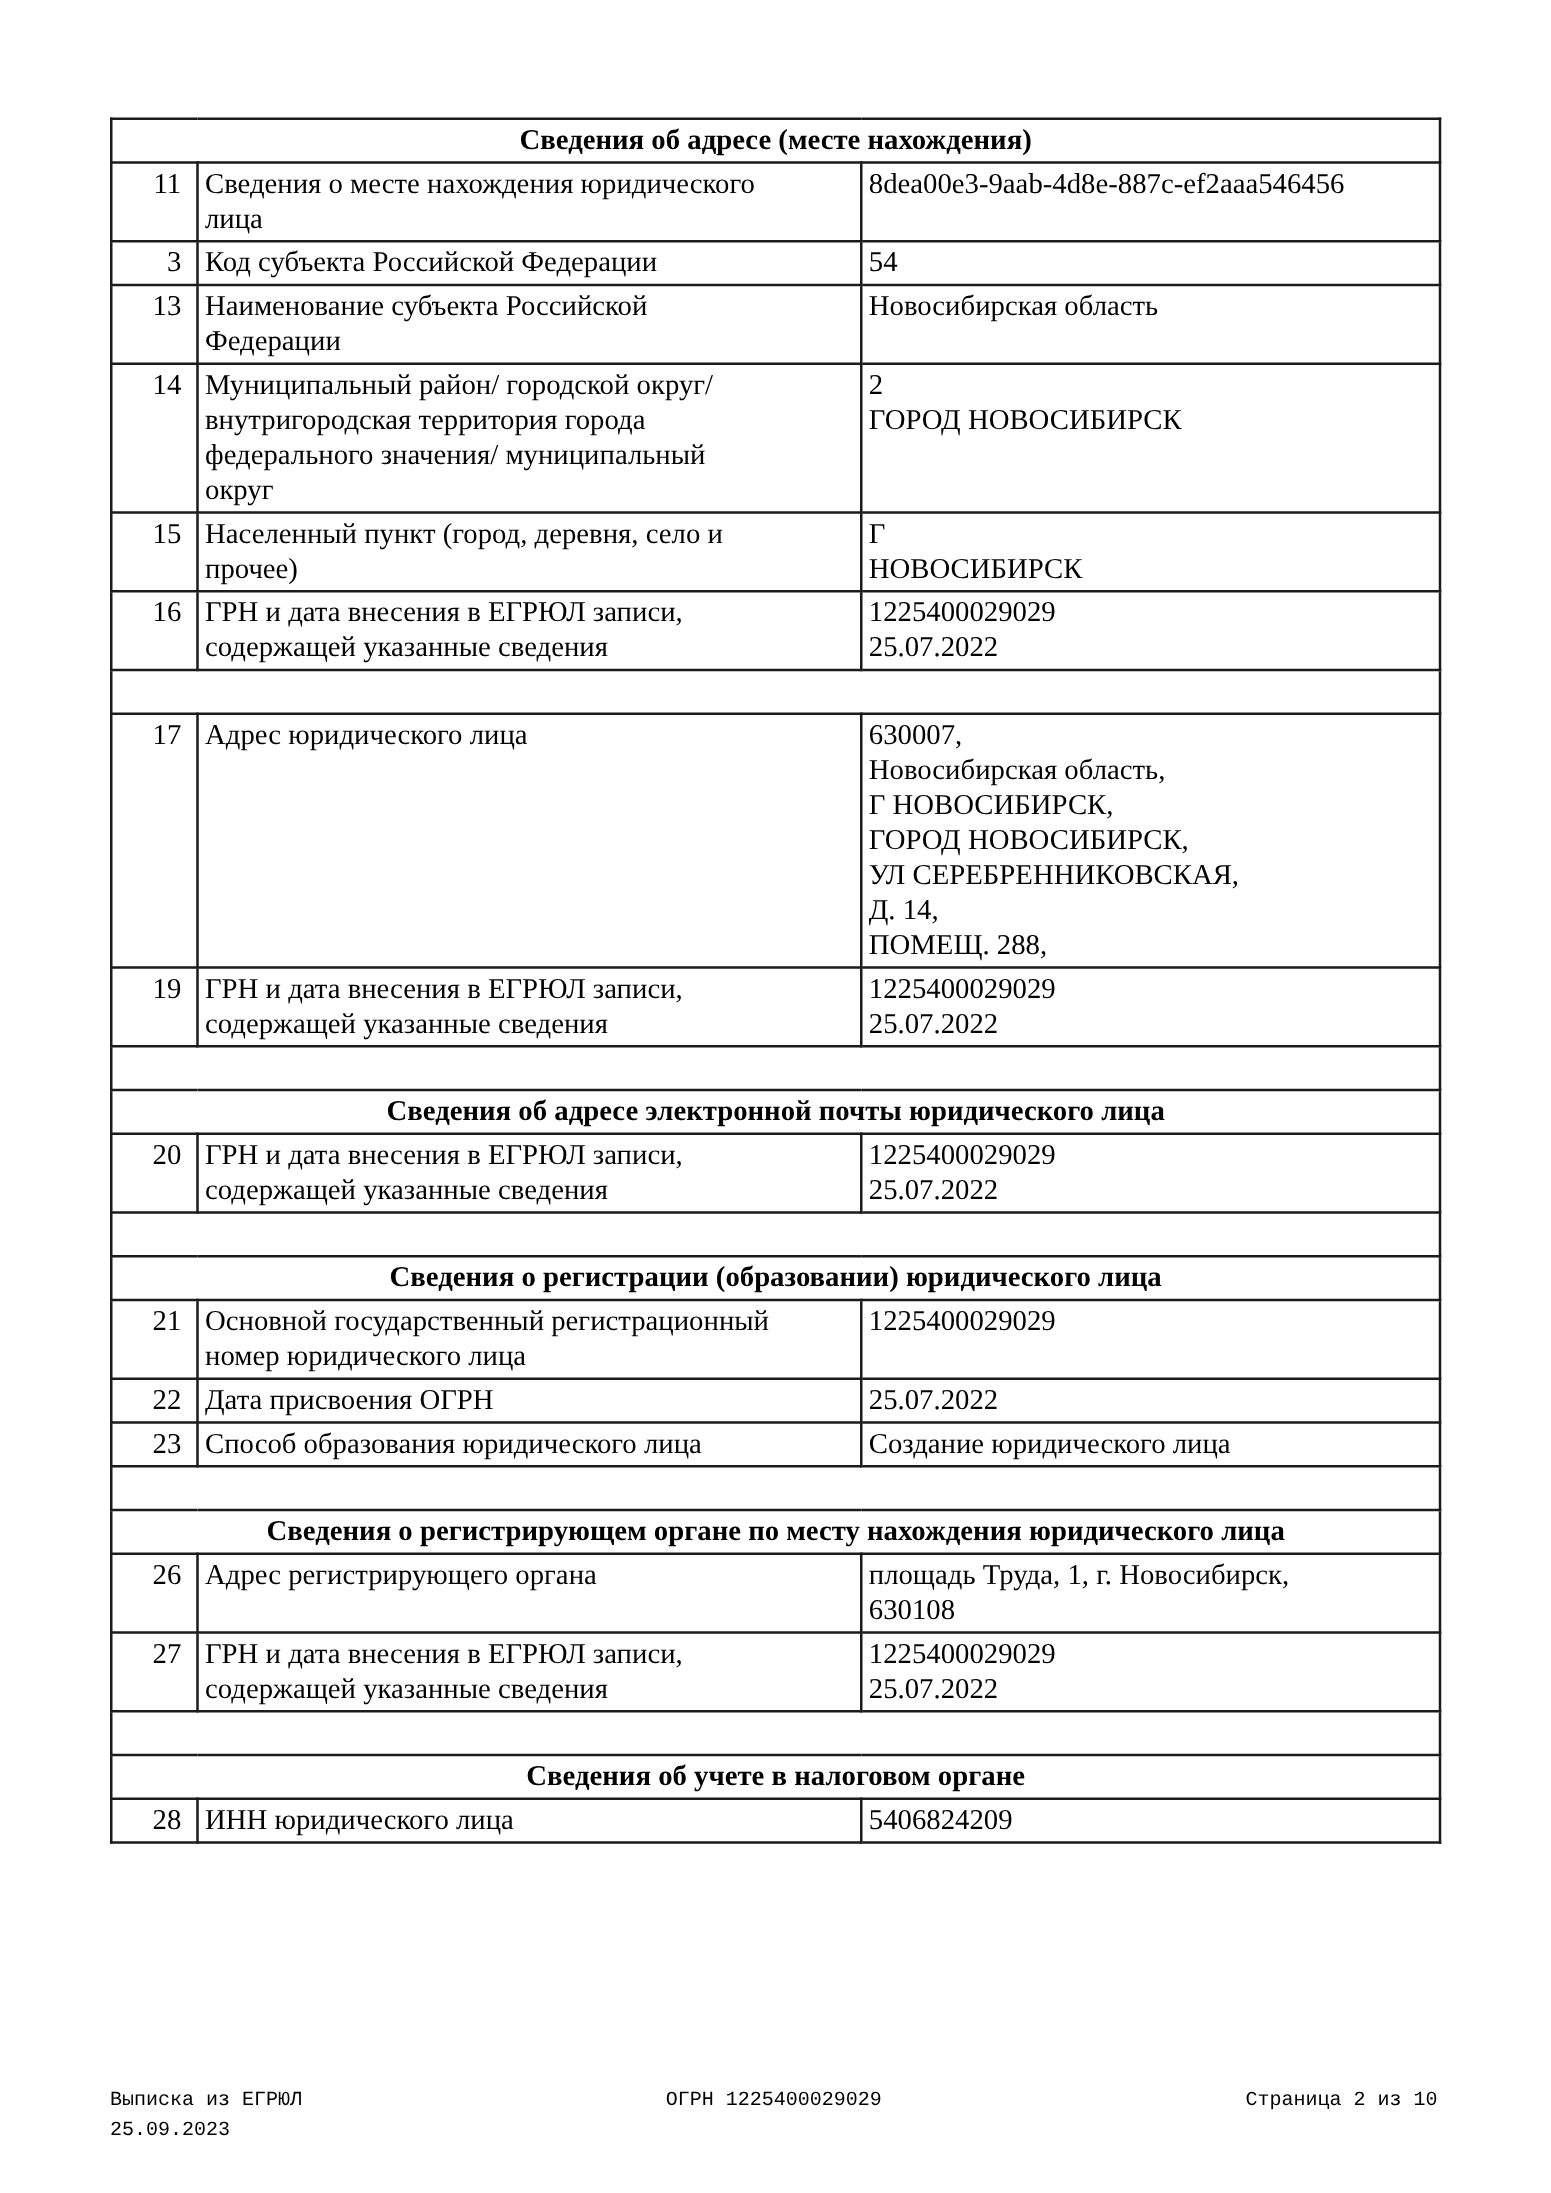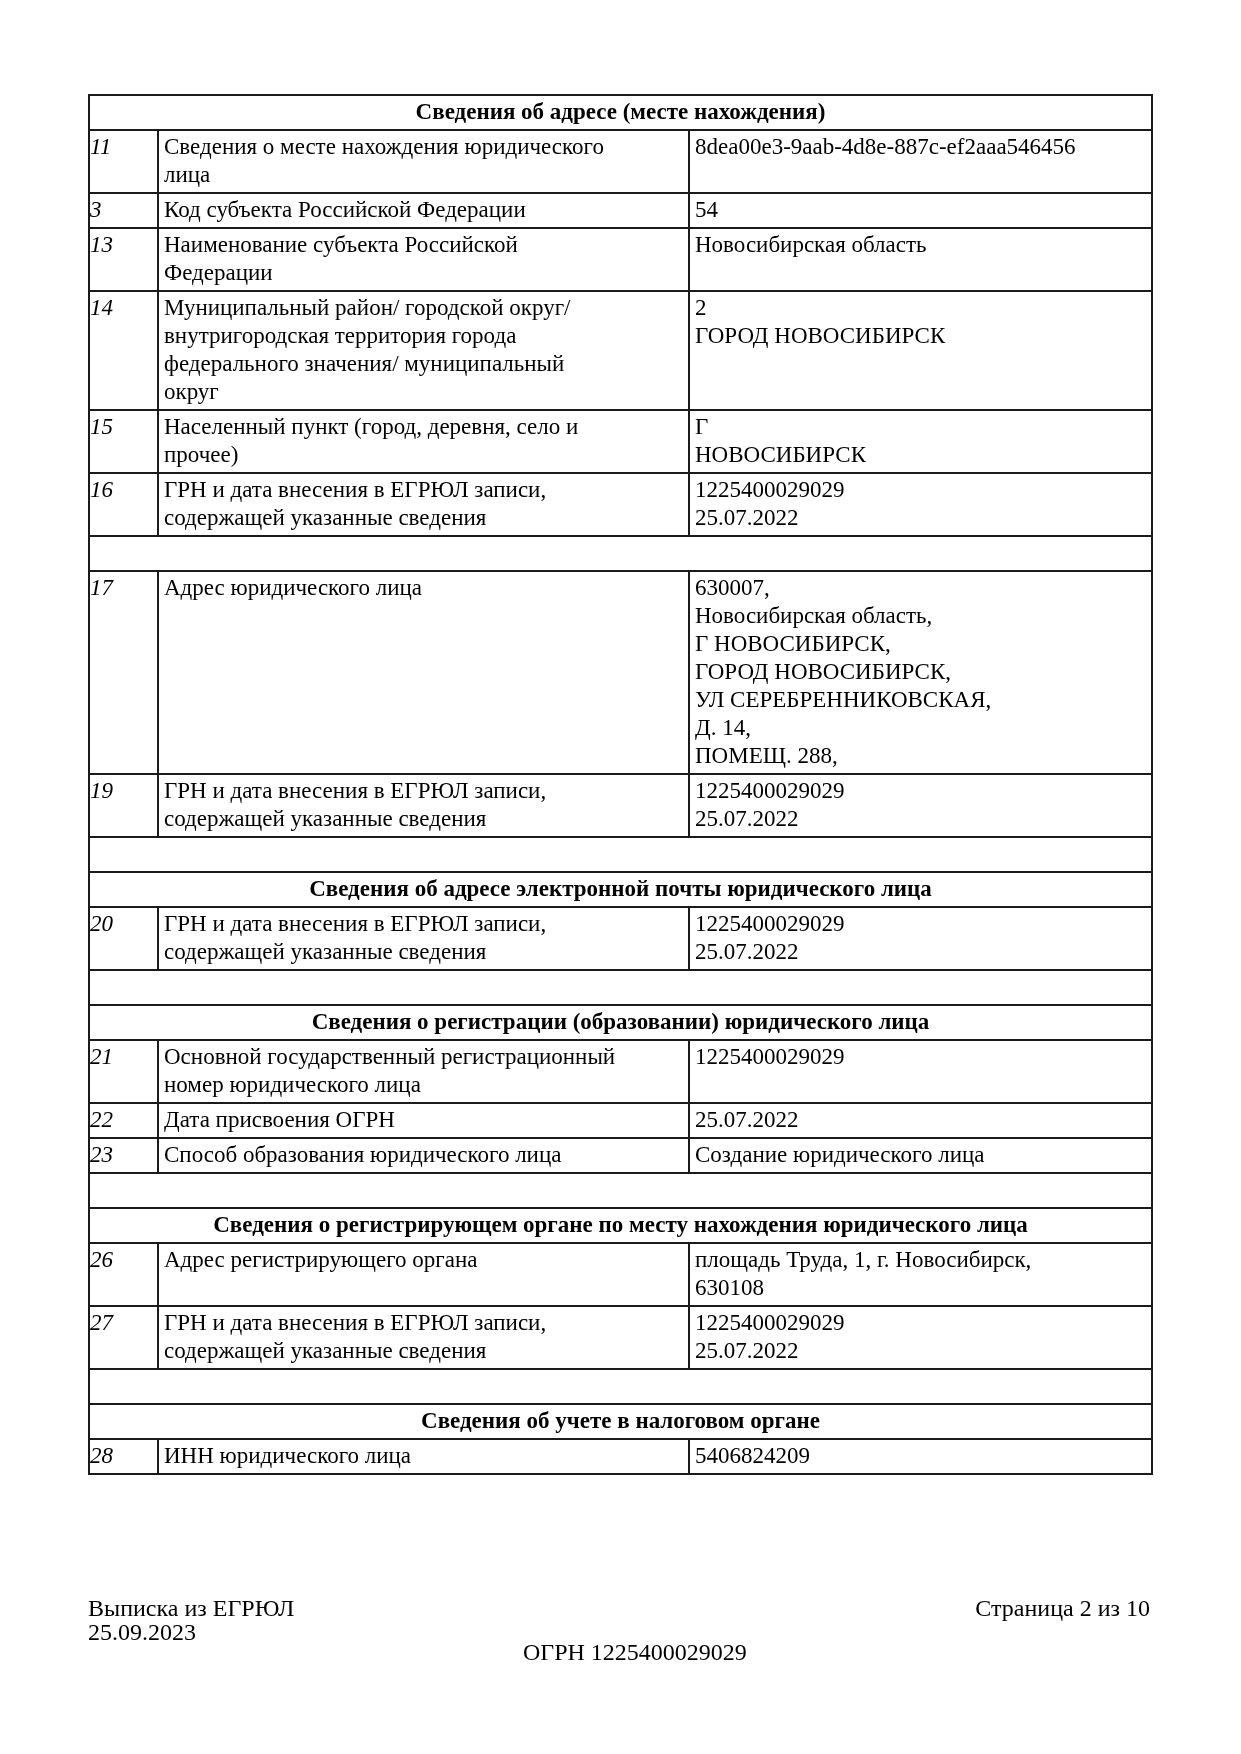--- a/index.html
+++ b/index.html
@@ -27,47 +27,47 @@
   table.egrul td {
     border: 2px solid #1b1b1b;
     font-size: 23px;
     line-height: 28px;
     vertical-align: top;
     padding: 2px 5px 3px 5px;
     white-space: pre-line;
     word-wrap: break-word;
   }
   table.egrul td.num {
-    text-align: left;
+    text-align: right;
     padding-left: 0;
-    padding-right: 0;
-    font-style: italic;
+    padding-right: 12px;
   }
   table.egrul td.hdr {
     font-weight: bold;
     text-align: center;
     white-space: normal;
   }
   table.egrul tr.spacer td {
     height: 33px;
     padding: 0;
   }
   .footer {
     position: absolute;
     left: 88px;
     width: 1062px;
-    top: 1596px;
-    font-size: 24px;
+    top: 1668px;
+    font-size: 16px;
     line-height: 24px;
     display: flex;
     justify-content: space-between;
     align-items: flex-start;
+    font-family: Liberation Mono, monospace;
   }
   .footer .f-left { text-align: left; }
-  .footer .f-center { text-align: right; margin-top: 44px; }
+  .footer .f-center { text-align: right; }
   .footer .f-right { text-align: left; }
 </style>
 </head>
 <body>
 
 <div class="page">
 
   <table class="egrul">
     <colgroup>
       <col style="width:69px">

